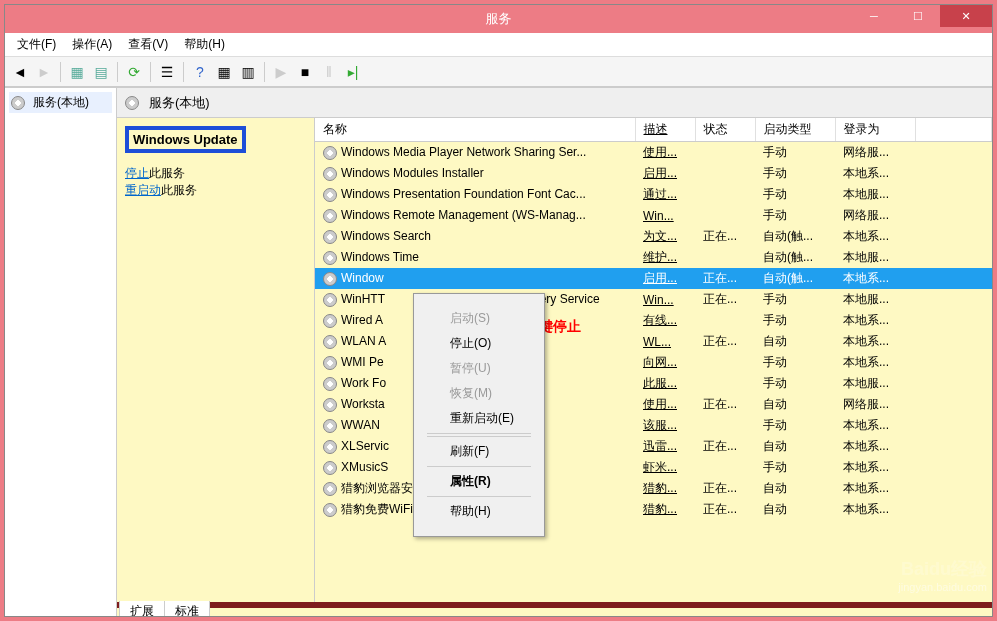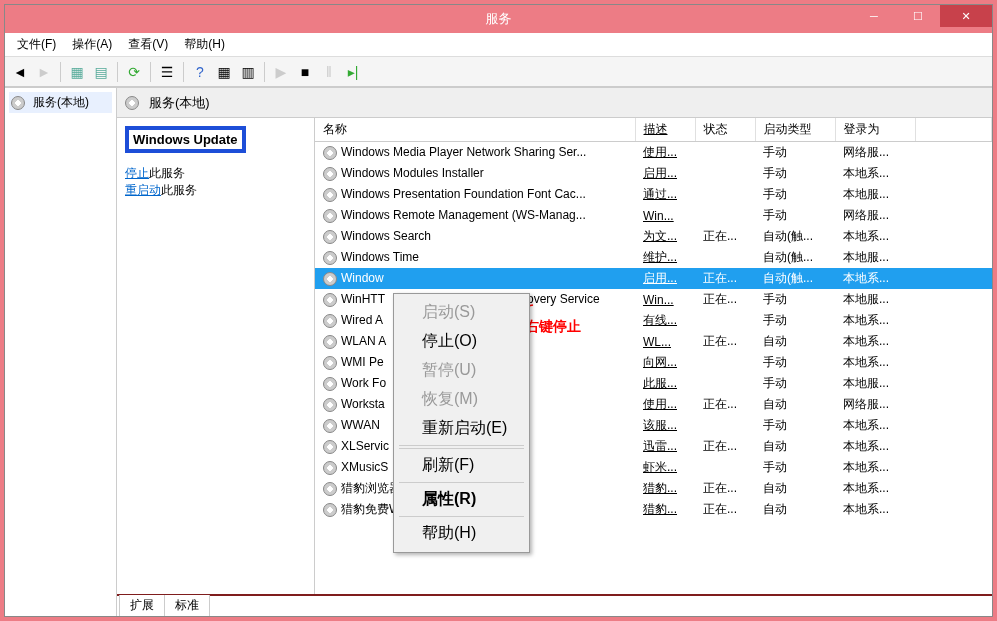--- a/index.html
+++ b/index.html
@@ -1,17 +1,17 @@
 <!DOCTYPE html>
 <html><head>
 <meta charset="utf-8">
 <style>
 * { box-sizing: border-box; margin: 0; padding: 0; font-family: "Microsoft YaHei", "Segoe UI", sans-serif; }
 body { background: #ed7c85; padding: 4px; width: 997px; height: 621px; overflow: hidden; }
-.window { width: 100%; height: 100%; background: #ffffff; border: 1px solid #888; display: flex; flex-direction: column; }
+.window { width: 100%; height: 100%; background: #fef9c3; border: 1px solid #888; display: flex; flex-direction: column; }
 .titlebar { background: #ed7c85; height: 28px; display: flex; align-items: center; position: relative; }
 .titlebar-title { position: absolute; left: 50%; transform: translateX(-50%); color: #fff; font-size: 13px; }
 .titlebar-buttons { position: absolute; right: 0; top: 0; display: flex; }
 .tb-btn { width: 44px; height: 22px; display: flex; align-items: center; justify-content: center; color: #fff; font-size: 11px; }
 .tb-btn.close { background: #c8414b; width: 52px; }
 .menubar { background: #fff; height: 24px; display: flex; align-items: center; padding: 0 4px; border-bottom: 1px solid #ddd; font-size: 12px; }
 .menubar span { padding: 12px 8px; }
 .toolbar { background: #f5f5f5; height: 30px; display: flex; align-items: center; padding: 0 4px; border-bottom: 1px solid #ccc; gap: 2px; }
 .tb-sep { width: 1px; height: 20px; background: #ccc; margin: 0 3px; }
 .tb-icon { width: 22px; height: 22px; display: flex; align-items: center; justify-content: center; font-size: 14px; border: 1px solid transparent; }
@@ -27,24 +27,24 @@
 .detail-links a { color: #0066cc; text-decoration: underline; }
 .detail-desc { line-height: 1.6; }
 .list-pane { flex: 1; overflow: auto; position: relative; font-size: 12px; }
 table { width: 100%; border-collapse: collapse; }
 thead th { text-align: left; font-weight: normal; padding: 3px 8px; border-right: 1px solid #e0e0e0; border-bottom: 1px solid #ccc; background: #fff; font-size: 12px; position: sticky; top: 0; }
 tbody td { padding: 2px 8px; white-space: nowrap; overflow: hidden; text-overflow: ellipsis; }
 tbody tr.selected { background: #209fef; color: #fff; }
 .svc-icon { display: inline-block; width: 14px; height: 14px; vertical-align: middle; margin-right: 4px; }
 .gear { position: relative; }
 .gear::before { content: ""; position: absolute; width: 12px; height: 12px; border: 1px solid #888; border-radius: 50%; background: radial-gradient(circle, #fff 30%, #ccc 31%); }
-.tabs { height: 22px; border-top: 2px solid #7f1d1d; display: flex; align-items: center; font-size: 12px; padding-left: 2px; }
+.tabs { height: 14px; border-top: 6px solid #7f1d1d; display: flex; align-items: center; font-size: 12px; padding-left: 2px; }
 .tab { padding: 2px 10px; border: 1px solid #ccc; border-top: none; background: #fff; margin-right: -1px; }
 .tab.active { background: #fff; }
-.ctx-menu { position: absolute; background: #f0f0f0; border: 1px solid #999; box-shadow: 2px 2px 4px rgba(0,0,0,0.3); font-size: 16px; min-width: 130px; padding: 4px; z-index: 100; }
+.ctx-menu { position: absolute; background: #f0f0f0; border: 1px solid #999; box-shadow: 2px 2px 4px rgba(0,0,0,0.3); font-size: 12px; min-width: 130px; padding: 12px; z-index: 100; margin-left: 20px; }
 .ctx-item { padding: 4px 18px 4px 24px; display: flex; justify-content: space-between; align-items: center; }
 .ctx-item.disabled { color: #999; }
 .ctx-sep { height: 1px; background: #ccc; margin: 2px 1px; }
 .annotation { position: absolute; color: #ff0000; font-size: 14px; font-weight: bold; z-index: 50; margin-top: 42px; }
 .arrow { position: absolute; z-index: 50; }
 .watermark { position: absolute; right: 10px; bottom: 28px; color: rgba(255,255,255,0.5); font-size: 11px; z-index: 200; pointer-events: none; text-align: right; }
 .col-name { width: 320px; }
 .col-desc { width: 60px; text-decoration: underline; }
 .col-stat { width: 60px; }
 .col-start { width: 80px; }

